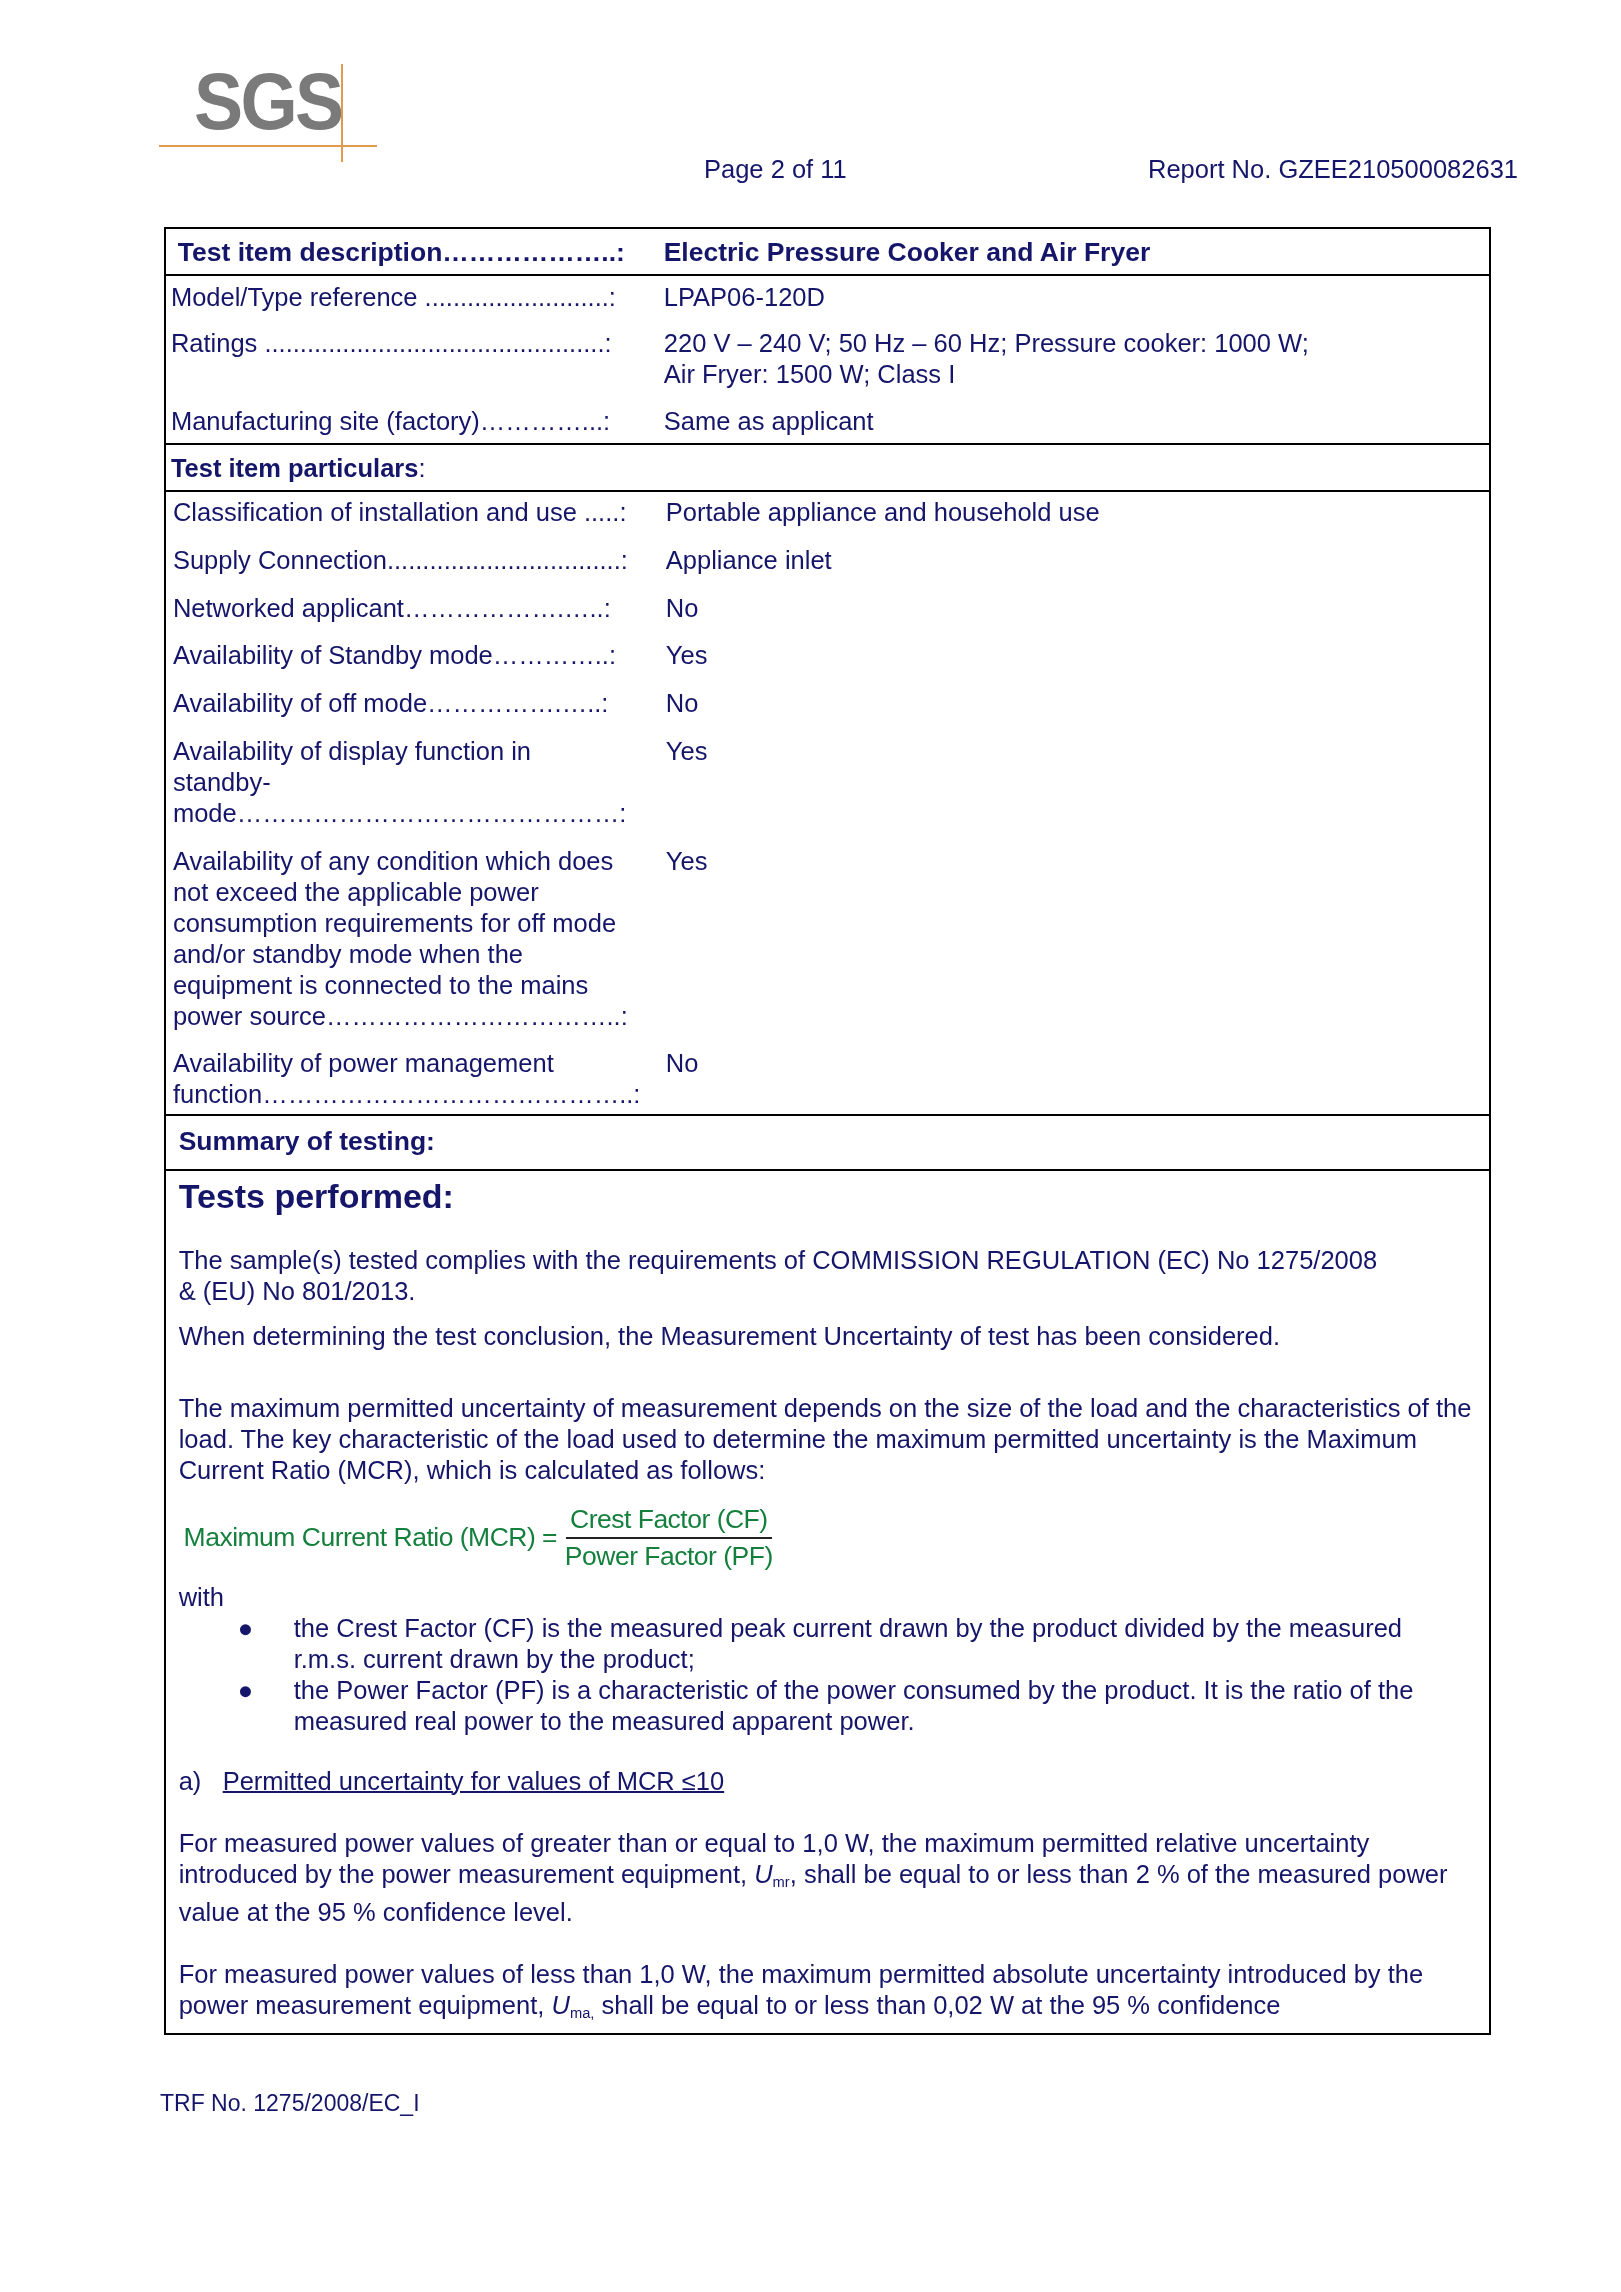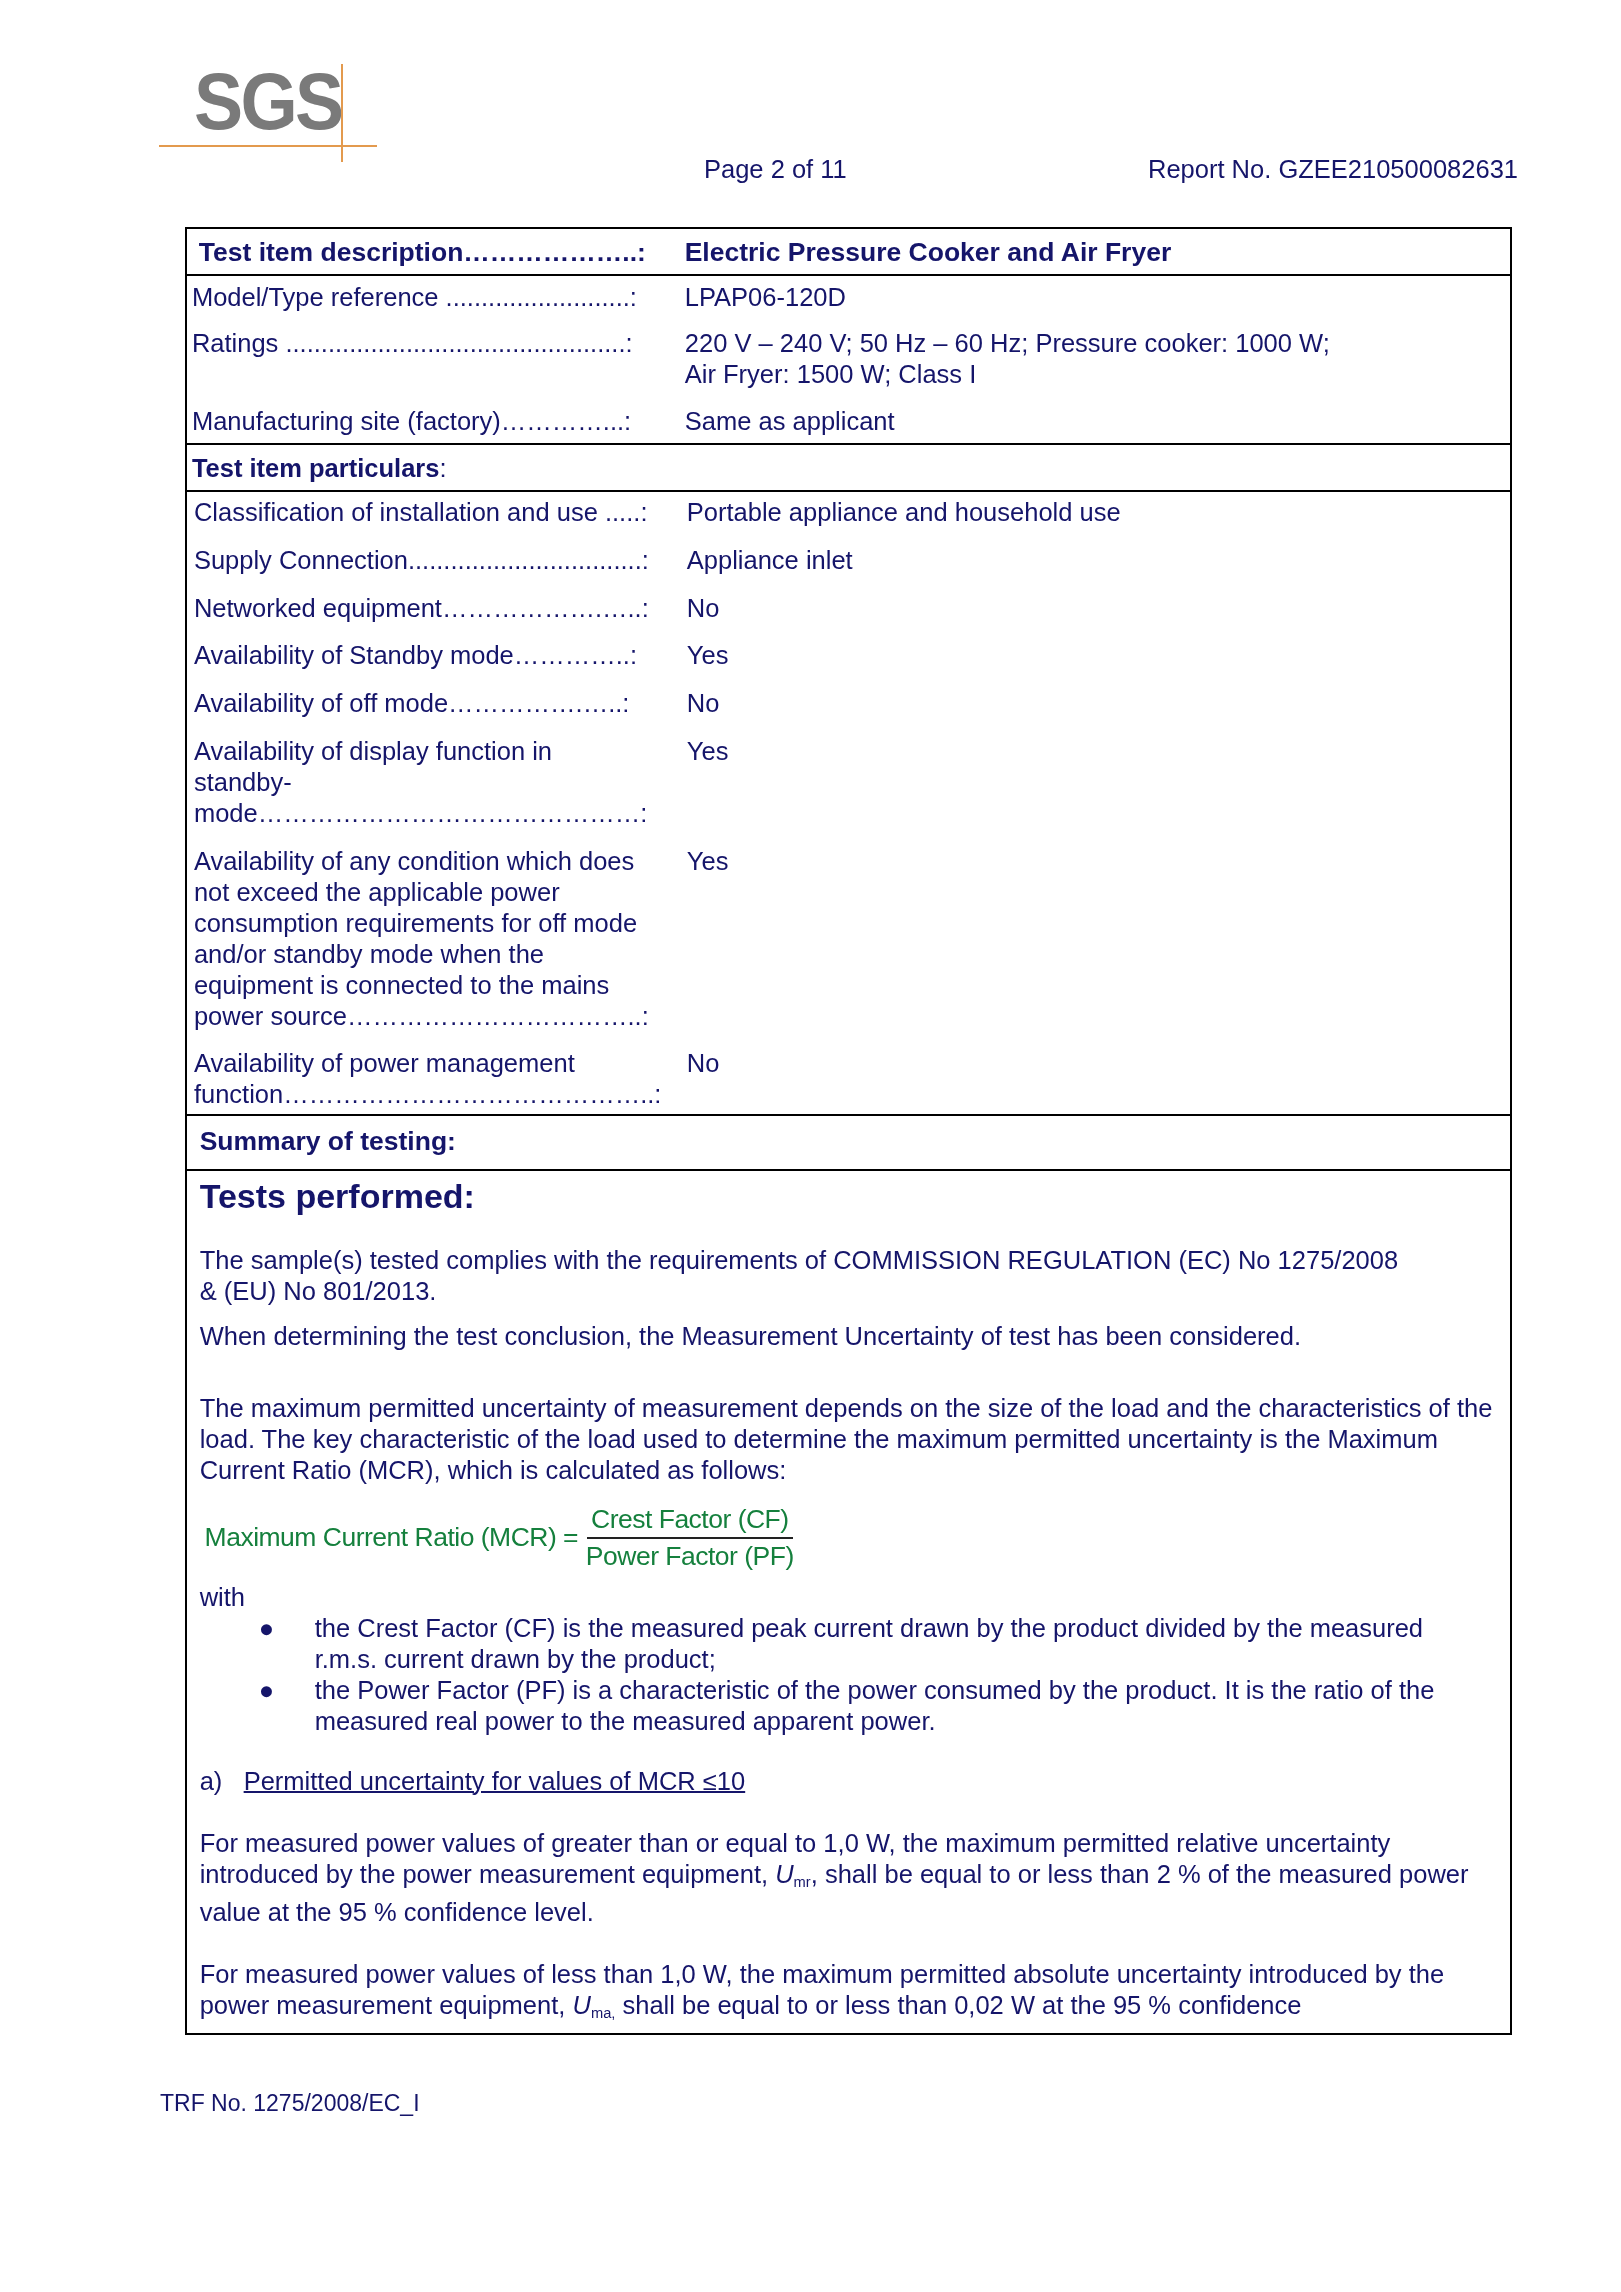--- a/index.html
+++ b/index.html
@@ -12,21 +12,21 @@
       position: absolute; left: 37px; top: 3.9px; font-family: "Liberation Sans", sans-serif;
       font-weight: bold; font-size: 80px; color: #7a7a7a; letter-spacing: -2.9px;
       transform: scaleX(0.92); transform-origin: left top; line-height: 88px;
     }
     .logo .hline { position: absolute; left: 2px; top: 91px; width: 218px; height: 2px; background: #e39a4e; }
     .logo .vline { position: absolute; left: 184px; top: 9.8px; width: 2px; height: 98px; background: #e39a4e; }
 
     .hdr-page { position: absolute; left: 704px; top: 155px; font-size: 25.5px; }
     .hdr-report { position: absolute; left: 1148px; top: 155px; font-size: 25.5px; }
 
-    .frame { position: absolute; left: 185px; top: 227px; width: 1327px; border: 2.9px solid #000; box-sizing: border-box; }
+    .frame { position: absolute; left: 164px; top: 227px; width: 1327px; border: 2.9px solid #000; box-sizing: border-box; }
     .sec { border-top: 2.9px solid #000; }
     .sec:first-child { border-top: none; }
     .row { display: flex; font-size: 25.5px; line-height: 31px; }
     .lbl { width: 486px; padding-left: 4.9px; box-sizing: border-box; flex: none; }
     .val { flex: 1; padding-left: 11.8px; }
     .bold { font-weight: bold; }
     .head-row { padding: 7.8px 0 5.9px 11.8px; font-size: 26.5px; }
     .head-row .lbl { padding-left: 0; width: 480px; }
     .dots { white-space: nowrap; }
 
@@ -96,21 +96,21 @@
   <div class="sec" style="padding:5.9px 0 3.9px 2px">
     <div class="row" style="margin-bottom:16.7px">
       <div class="lbl dots">Classification of installation and use .....:</div>
       <div class="val">Portable appliance and household use</div>
     </div>
     <div class="row" style="margin-bottom:16.7px">
       <div class="lbl dots">Supply Connection.................................:</div>
       <div class="val">Appliance inlet</div>
     </div>
     <div class="row" style="margin-bottom:16.7px">
-      <div class="lbl dots">Networked equipment……………….…..:</div>
+      <div class="lbl dots">Networked applicant……………….…..:</div>
       <div class="val">No</div>
     </div>
     <div class="row" style="margin-bottom:16.7px">
       <div class="lbl dots">Availability of Standby mode…………..:</div>
       <div class="val">Yes</div>
     </div>
     <div class="row" style="margin-bottom:16.7px">
       <div class="lbl dots">Availability of off mode…………….…..:</div>
       <div class="val">No</div>
     </div>

